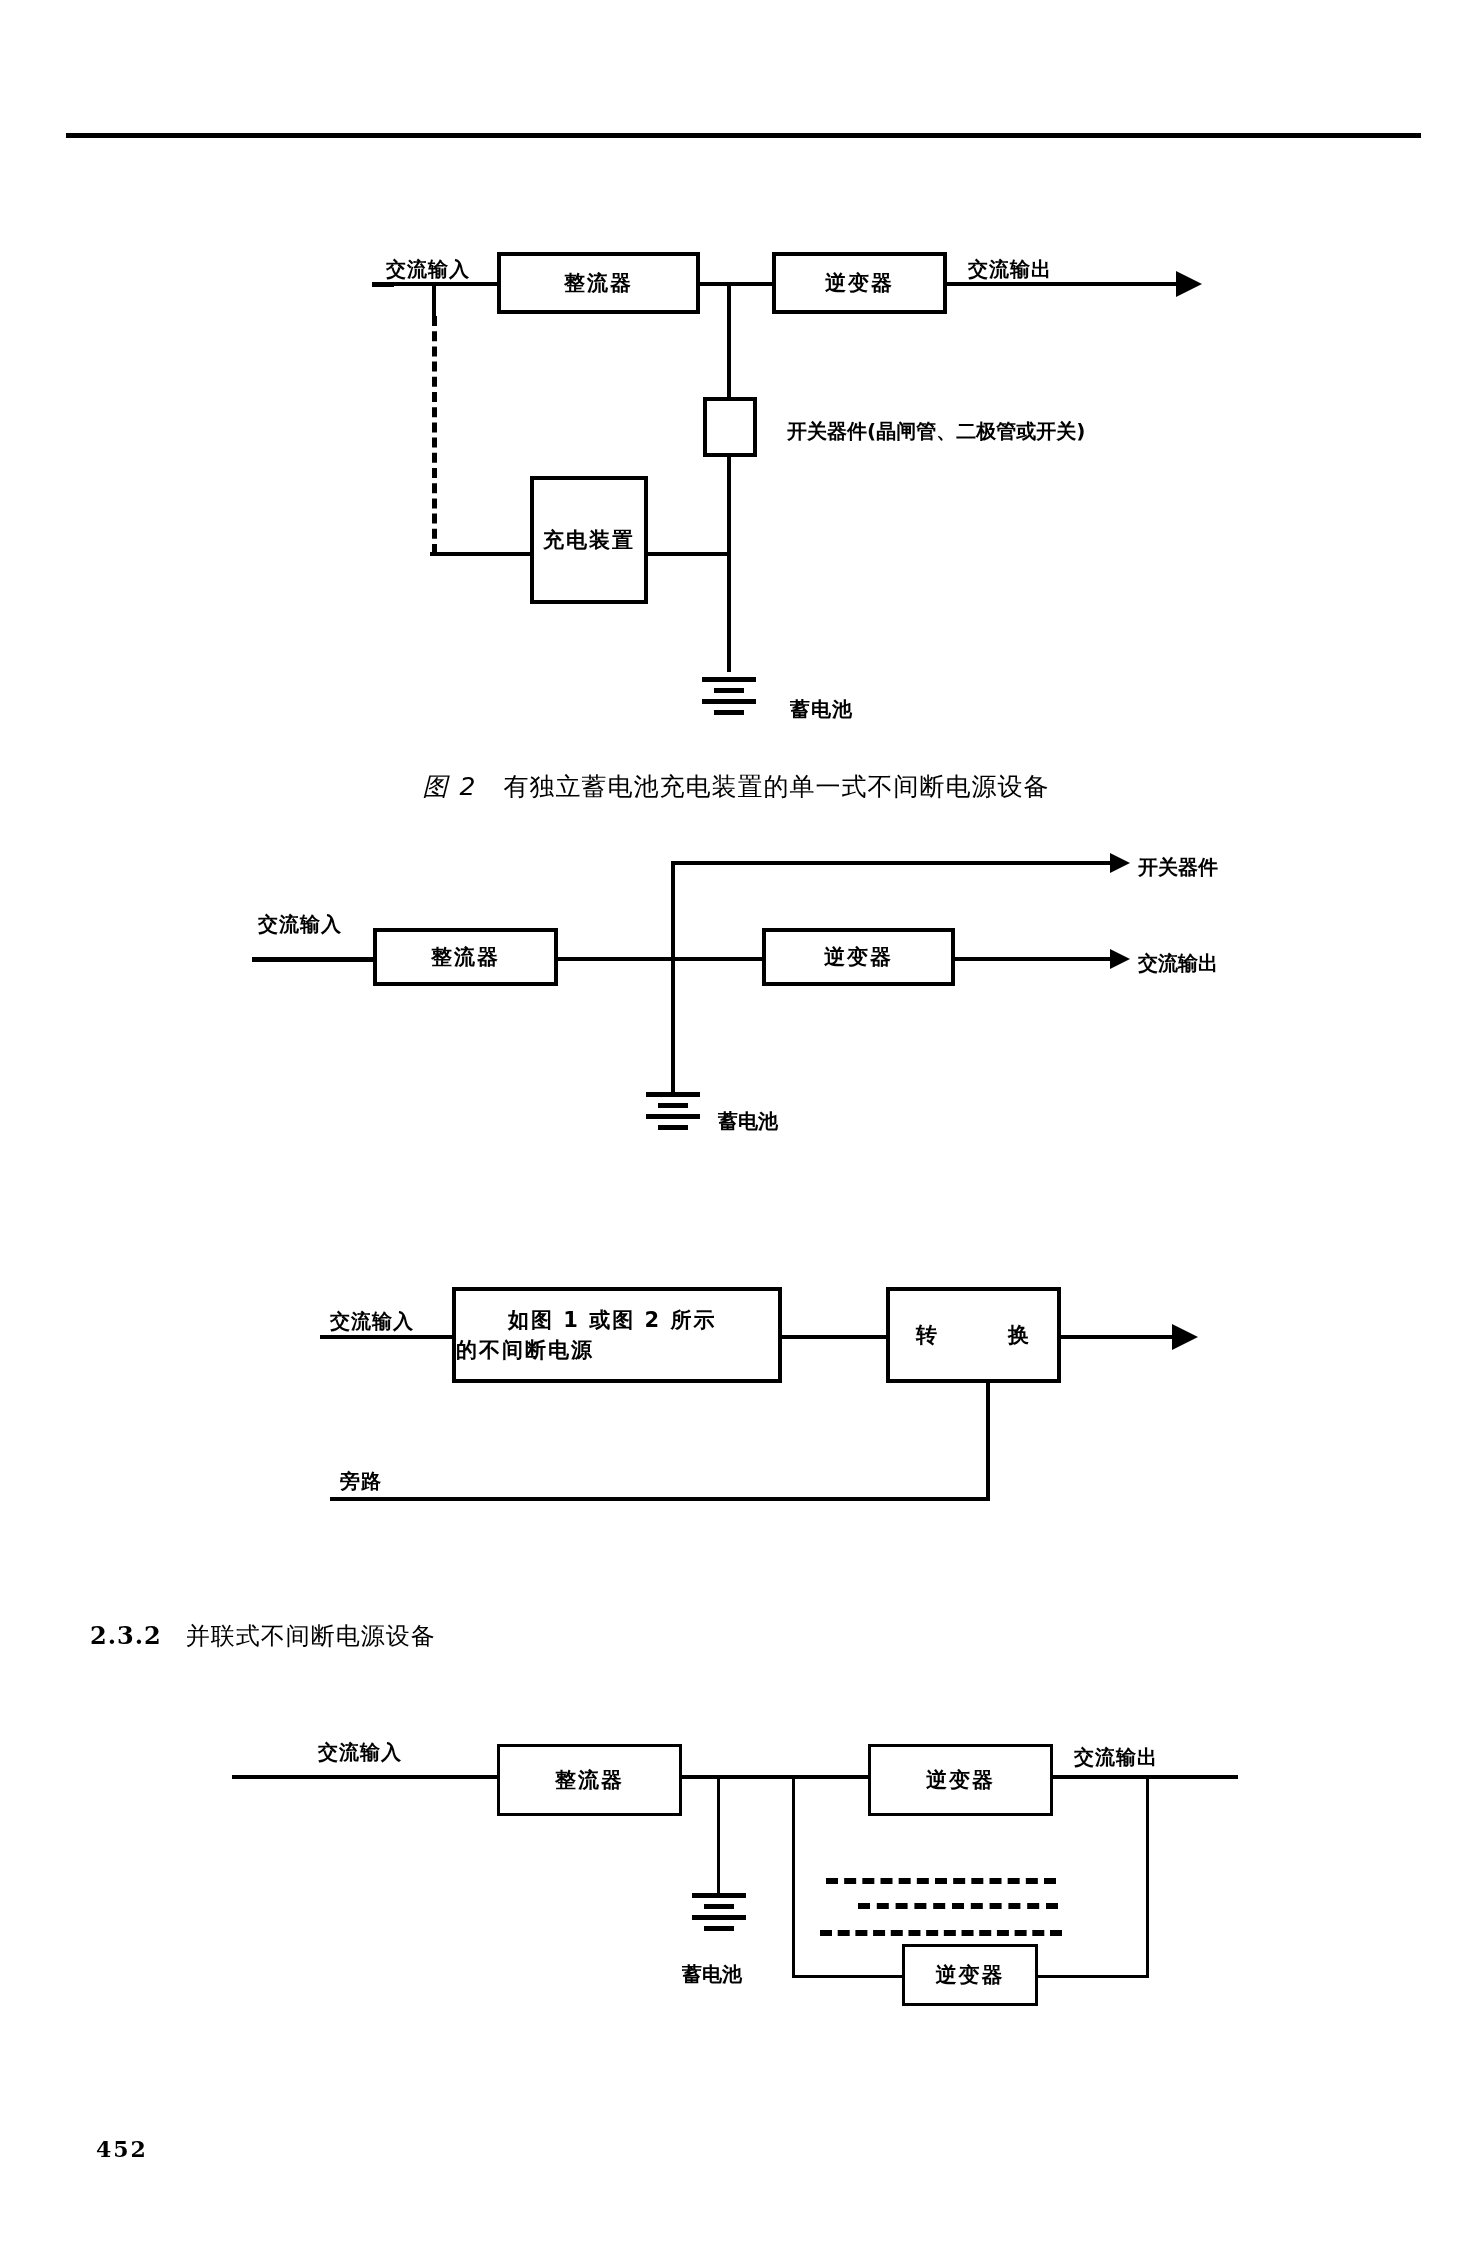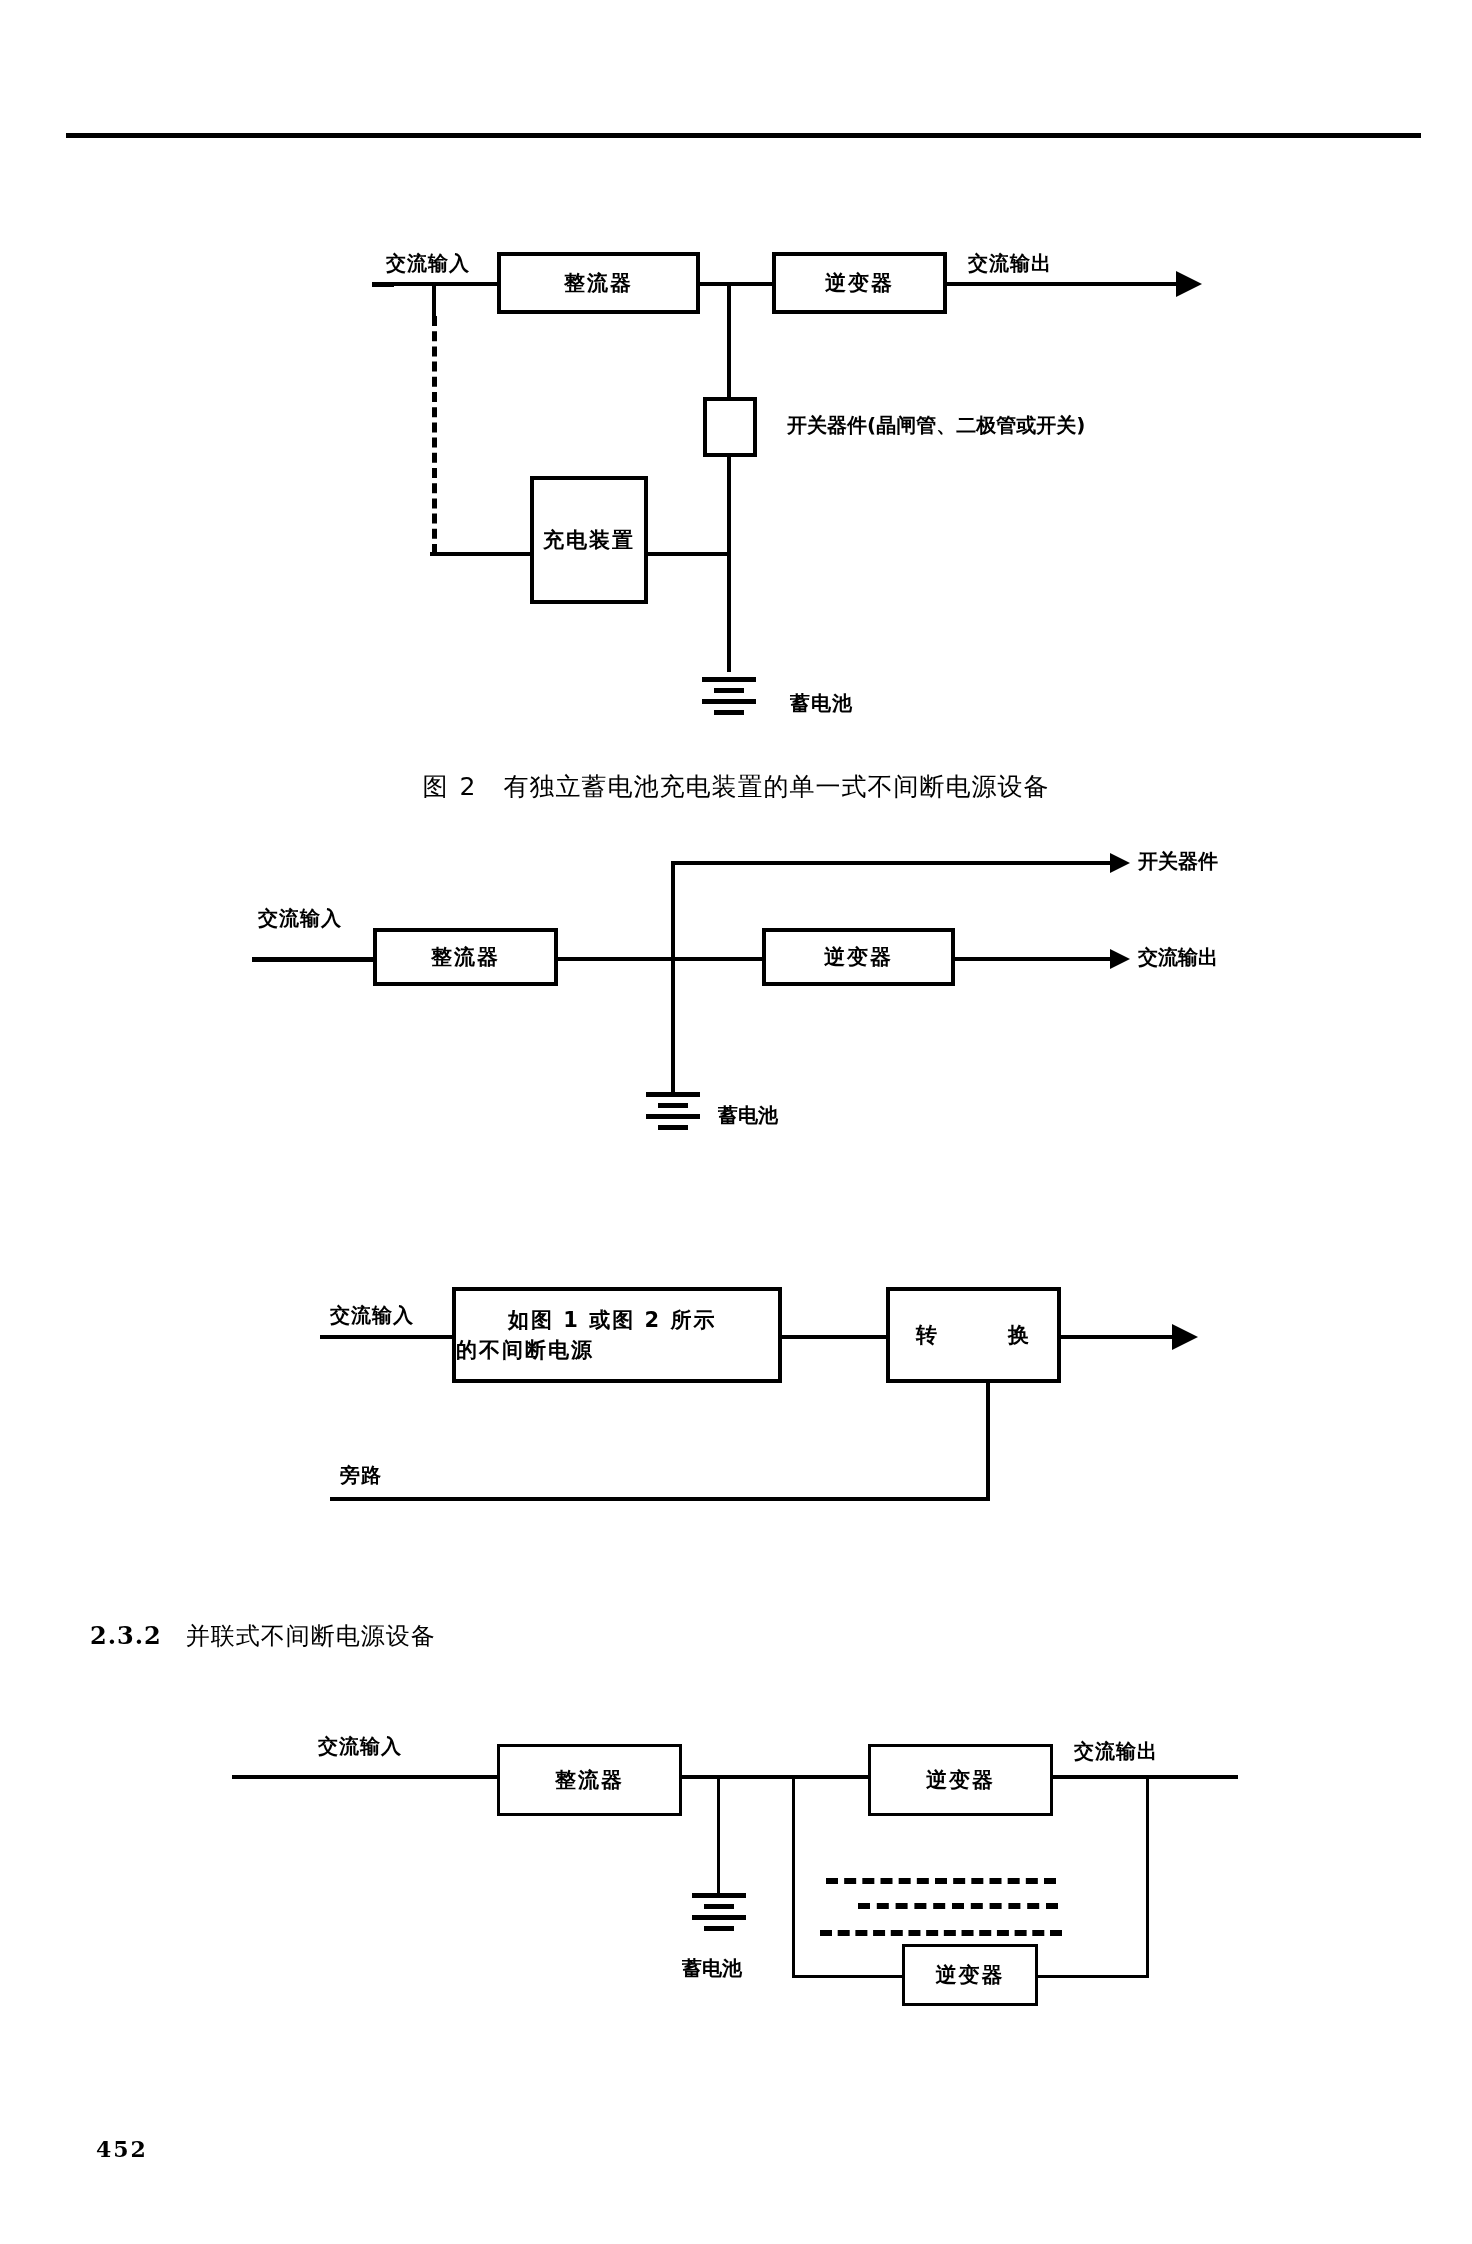--- a/index.html
+++ b/index.html
@@ -109,32 +109,33 @@
   .batt i.b2 { width: 30px; height: 5px; }
   .batt i.b3 { width: 54px; height: 5px; }
   .batt i.b4 { width: 30px; height: 5px; margin-bottom: 0; }
 
   .lbl {
     position: absolute;
     font-size: 20px;
     font-weight: bold;
     letter-spacing: 1px;
     white-space: nowrap;
+    margin-top: 6px;
   }
   .lbl.small { font-size: 20px; letter-spacing: 0px; }
 
   .caption {
     position: absolute;
     width: 1472px;
     left: 0;
     text-align: center;
     font-size: 25px;
     letter-spacing: 1px;
   }
-  .caption .num { letter-spacing: 2px; }
+  .caption .num { letter-spacing: 2px; font-style: italic; }
   .caption .gap { display: inline-block; width: 26px; }
 
   .section {
     position: absolute;
     font-size: 24px;
     letter-spacing: 1px;
   }
   .section .sn {
     font-weight: bold;
     font-family: "DejaVu Serif", "Liberation Serif", serif;

